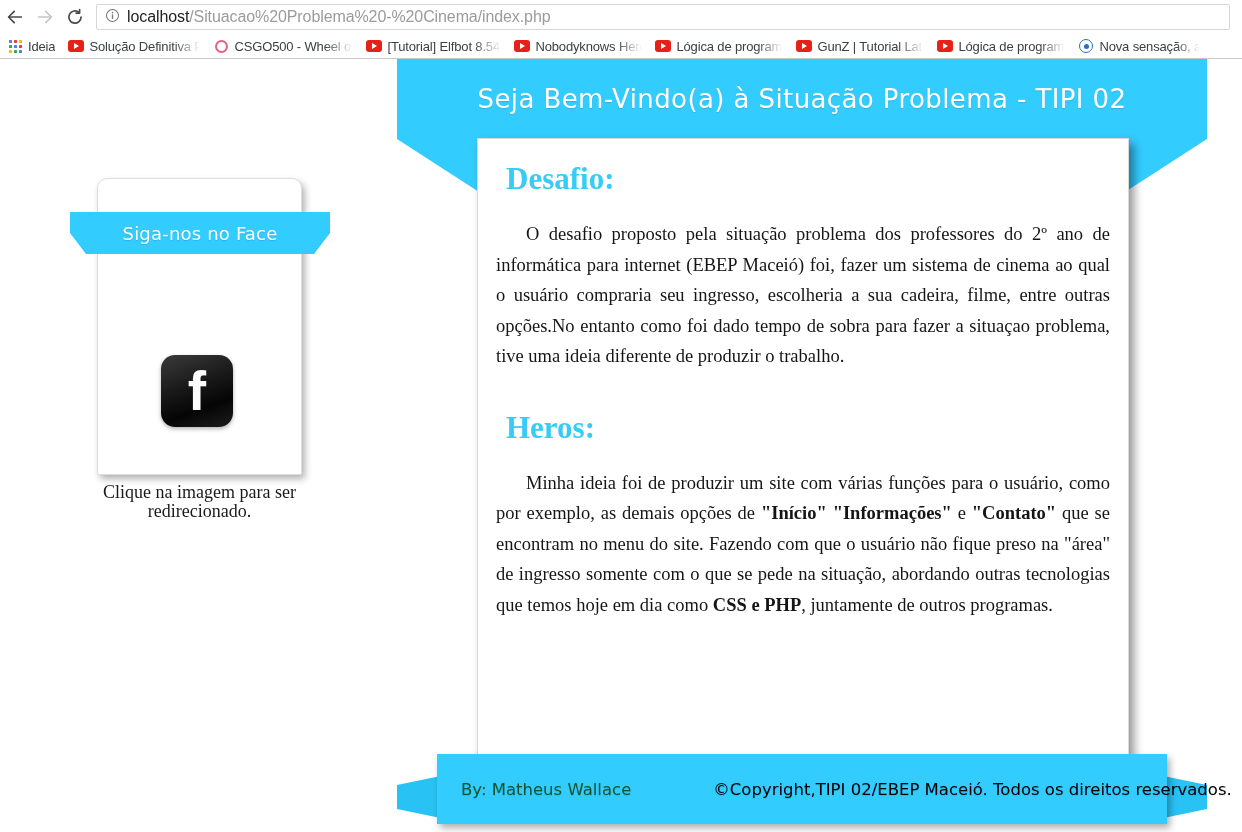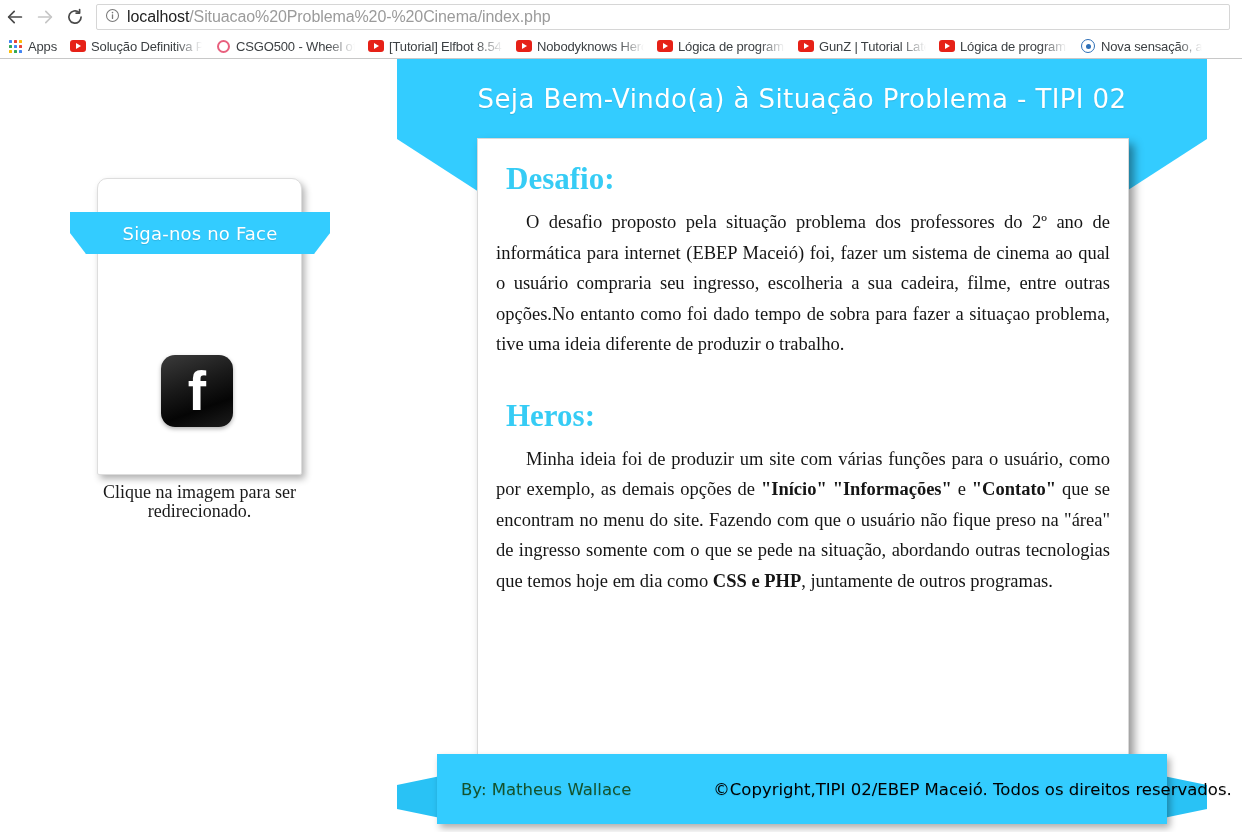--- a/index.html
+++ b/index.html
@@ -203,21 +203,21 @@
   }
   #ideia-title { margin-top: 38px; }
   .body-par {
     font-family: "Liberation Serif", serif;
     font-size: 18.5px;
     color: #151515;
     line-height: 30.5px;
     text-align: justify;
     text-indent: 30px;
     padding: 0 6px 0 8px;
-    margin-top: 10px;
+    margin-top: 22px;
   }
   .body-par b { font-weight: bold; }
 
   
   #sidebar-widget {
     position: absolute;
     top: 119px;
     left: 58px;
   }
   #fb-card {
@@ -392,21 +392,21 @@
             <i style="background:#ea4335"></i>
             <i style="background:#fbbc05"></i>
           <i style="background:#34a853"></i>
             <i style="background:#4285f4"></i>
             <i style="background:#ea4335"></i>
           <i style="background:#fbbc05"></i>
             <i style="background:#34a853"></i>
             <i style="background:#4285f4"></i>
         </span>
       </span>
-      <span class="bm-label">Apps</span>
+      <span class="bm-label">Ideia</span>
     </div>
 
     <div class="bm" style="max-width:132px">
       <span class="bm-ico">
           <span class="yt-ico"></span>
         </span>
       <span class="bm-label bm-fade">Solução Definitiva Par</span>
     </div>
 
     <div class="bm" style="max-width:140px">

